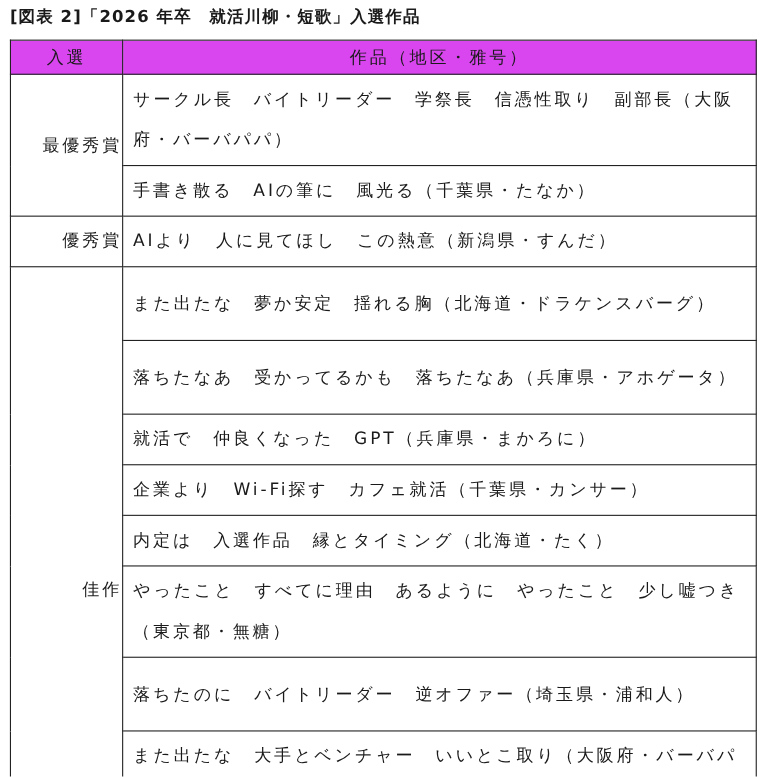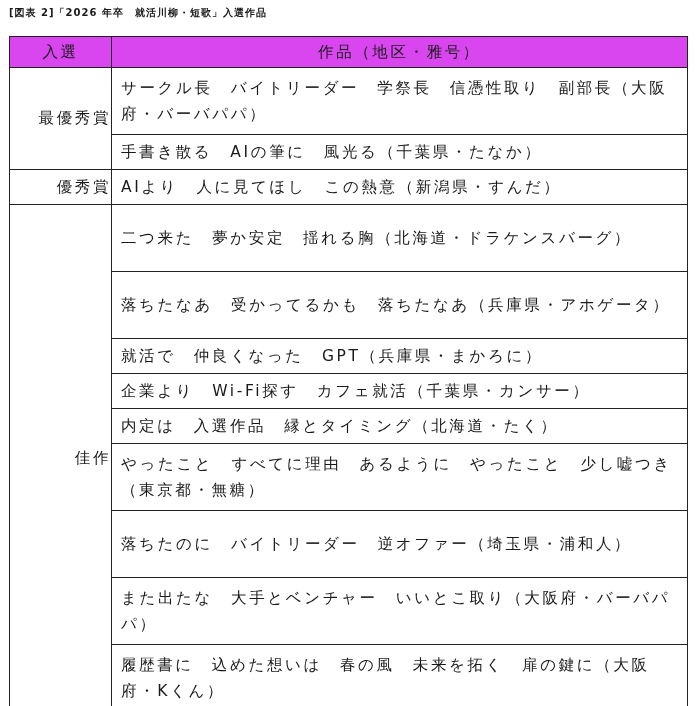--- a/index.html
+++ b/index.html
@@ -3,21 +3,21 @@
 <meta charset="utf-8">
 <style>
   html, body { margin: 0; padding: 0; background: #ffffff; }
   body {
     width: 697px; height: 706px; position: relative; overflow: hidden;
     font-family: "DejaVu Sans", "Liberation Sans", sans-serif;
     color: #1a1a1a;
   }
   .title {
     position: absolute; left: 9px; top: 6px;
-    font-size: 10px; font-weight: bold; letter-spacing: 1px;
+    font-size: 15px; font-weight: bold; letter-spacing: 1px;
     white-space: nowrap;
   }
   table.works {
     position: absolute; left: 9px; top: 36px;
     width: 678px;
     border-collapse: collapse;
     table-layout: fixed;
     border: 1.5px solid #222;
   }
   table.works th, table.works td {
@@ -33,21 +33,21 @@
   }
   col.c1 { width: 102px; }
   col.c2 { width: 576px; }
   td.award {
     text-align: right;
     vertical-align: middle;
     padding: 0;
   }
   td.work {
     padding: 4px 8px 4px 9px;
-    line-height: 26px;
+    line-height: 37px;
     vertical-align: middle;
     word-break: break-all;
   }
 </style>
 </head>
 <body>
 
 <div class="title">[図表 2]「2026 年卒　就活川柳・短歌」入選作品</div>
 
 <table class="works">
@@ -71,21 +71,21 @@
       <td class="work" style="height:25px">手書き散る　AIの筆に　風光る（千葉県・たなか）</td>
     </tr>
 
     <tr>
       <td class="award">優秀賞</td>
       <td class="work" style="height:25px">AIより　人に見てほし　この熱意（新潟県・すんだ）</td>
     </tr>
 
     <tr>
       <td class="award" rowspan="9">佳作</td>
-      <td class="work" style="height:58px">二つ来た　夢か安定　揺れる胸（北海道・ドラケンスバーグ）</td>
+      <td class="work" style="height:58px">また出たな　夢か安定　揺れる胸（北海道・ドラケンスバーグ）</td>
     </tr>
     <tr>
       <td class="work" style="height:58px">落ちたなあ　受かってるかも　落ちたなあ（兵庫県・アホゲータ）</td>
     </tr>
     <tr>
       <td class="work" style="height:25px">就活で　仲良くなった　GPT（兵庫県・まかろに）</td>
     </tr>
     <tr>
       <td class="work" style="height:25px">企業より　Wi-Fi探す　カフェ就活（千葉県・カンサー）</td>
     </tr>

